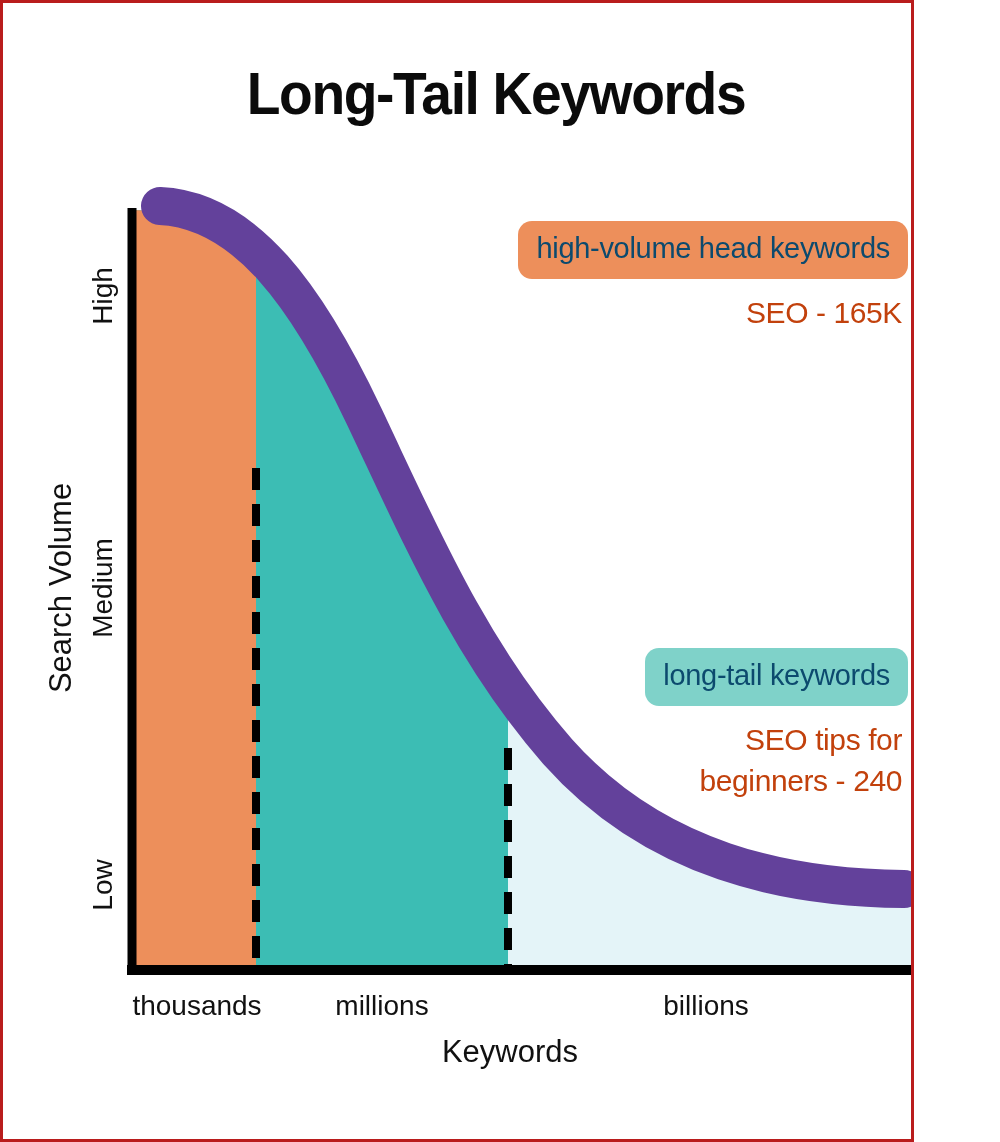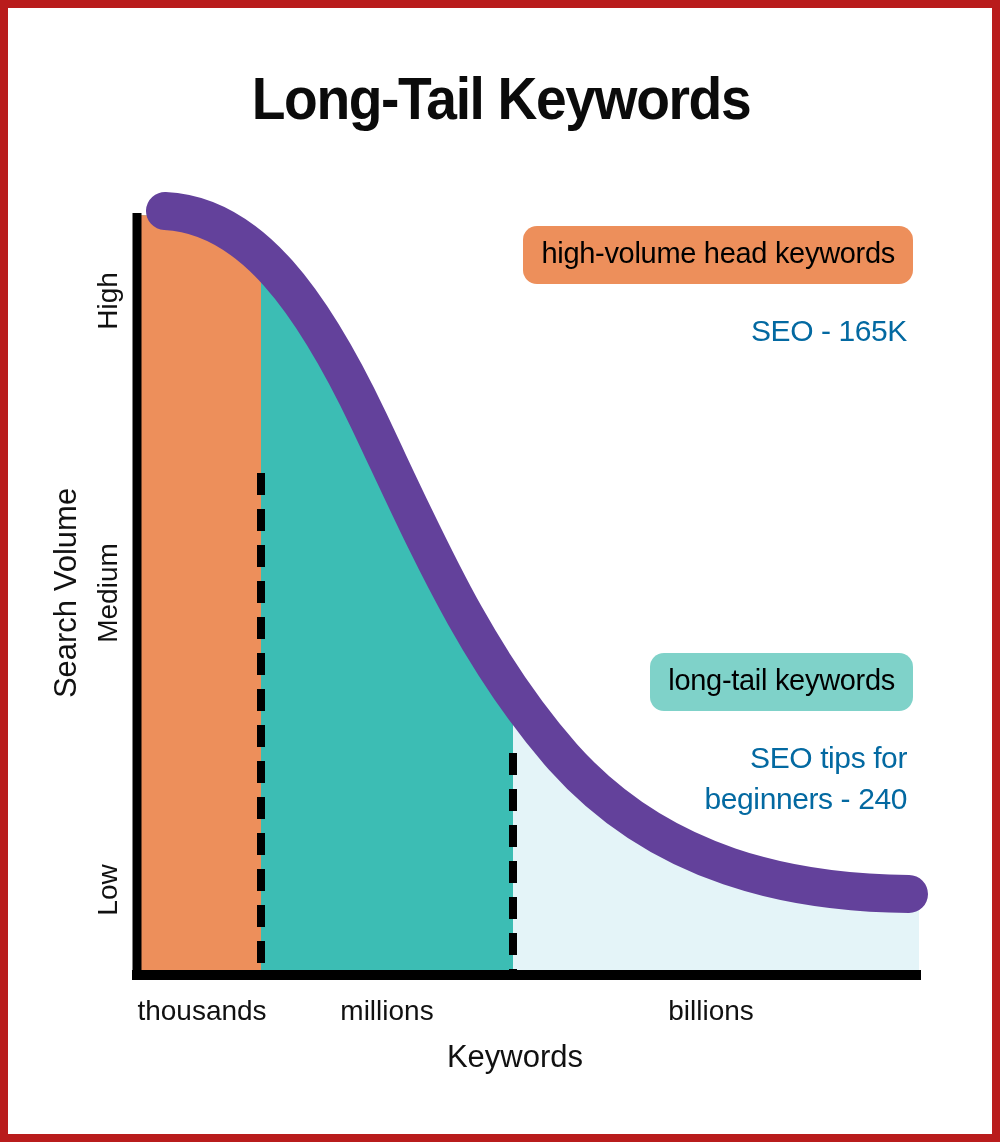--- a/index.html
+++ b/index.html
@@ -4,24 +4,24 @@
 <style>
   * { box-sizing: border-box; margin: 0; padding: 0; }
   html, body {
     width: 1000px;
     height: 1142px;
     background: #ffffff;
     font-family: "Liberation Sans", sans-serif;
   }
   #page {
     position: relative;
-    width: 1000px;
+    width: 914px;
     height: 1142px;
     background: #ffffff;
-    border: 8px solid #b91c1c;
+    border: 3px solid #b91c1c;
     overflow: hidden;
   }
   #title {
     position: absolute;
     top: 56px;
     left: 0;
     width: 986px;
     text-align: center;
     font-size: 60px;
     font-weight: 700;
@@ -43,36 +43,36 @@
     fill: #111111;
   }
   
   .annot {
     position: absolute;
     text-align: right;
   }
   .pill {
     display: inline-block;
     border-radius: 14px;
-    color: #000000;
+    color: #0c4a6e;
     font-size: 29px;
     line-height: 1.0;
     padding: 13px 18px 16px 18px;
     white-space: nowrap;
     font-family: "Liberation Sans", sans-serif;
     letter-spacing: -0.3px;
   }
   .pill-orange { background: #ED8F5B; }
   .pill-teal   { background: #3CBDB4; }
   .pill-teal-light { background: #7FD2C9; }
   .sub {
-    margin-top: 27px;
+    margin-top: 14px;
     font-size: 30px;
     line-height: 1.35;
-    color: #0369a1;
+    color: #c2410c;
     font-family: "Liberation Sans", sans-serif;
     letter-spacing: -0.4px;
     white-space: pre-line;
     padding-right: 6px;
   }
   #annot-head    { top: 218px; left: 420px; width: 485px; }
   #annot-traffic { top: 440px; left: 400px; width: 505px; }
   #annot-longtail{ top: 645px; left: 520px; width: 385px; }
 </style>
 </head>

